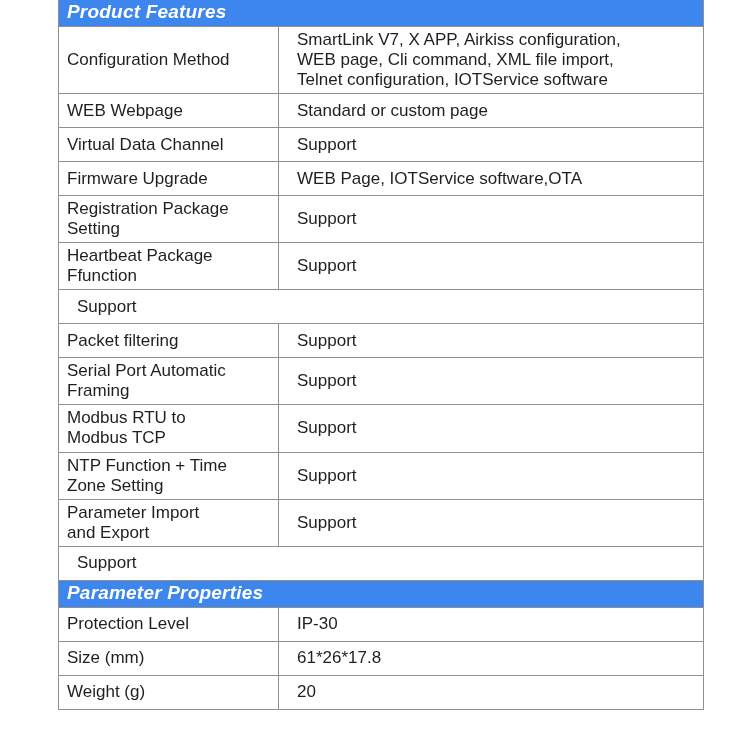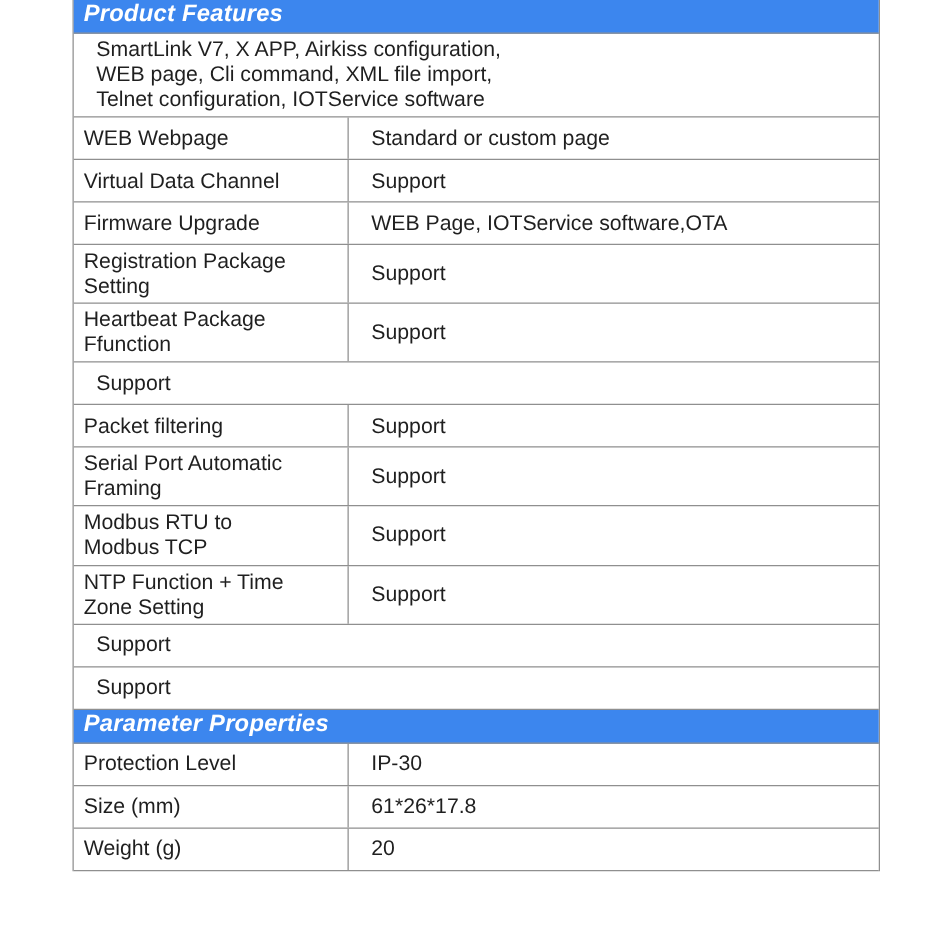--- a/index.html
+++ b/index.html
@@ -65,20 +65,21 @@
 </style>
 </head>
 <body>
 
 <div class="spec-table">
   <div class="section-header">
     <span class="section-title">Product Features</span>
   </div>
 
   <div class="spec-row">
+    <div class="spec-label">Configuration Method</div>
     <div class="spec-value">SmartLink V7, X APP, Airkiss configuration,
 WEB page, Cli command, XML file import,
 Telnet configuration, IOTService software</div>
   </div>
 
   <div class="spec-row">
     <div class="spec-label">WEB Webpage</div>
     <div class="spec-value">Standard or custom page</div>
   </div>
 
@@ -126,20 +127,22 @@
     <div class="spec-value">Support</div>
   </div>
 
   <div class="spec-row">
     <div class="spec-label">NTP Function + Time
 Zone Setting</div>
     <div class="spec-value">Support</div>
   </div>
 
   <div class="spec-row">
+    <div class="spec-label">Parameter Import
+and Export</div>
     <div class="spec-value">Support</div>
   </div>
 
   <div class="spec-row">
     <div class="spec-value">Support</div>
   </div>
 
   <div class="section-header">
     <span class="section-title">Parameter Properties</span>
   </div>

